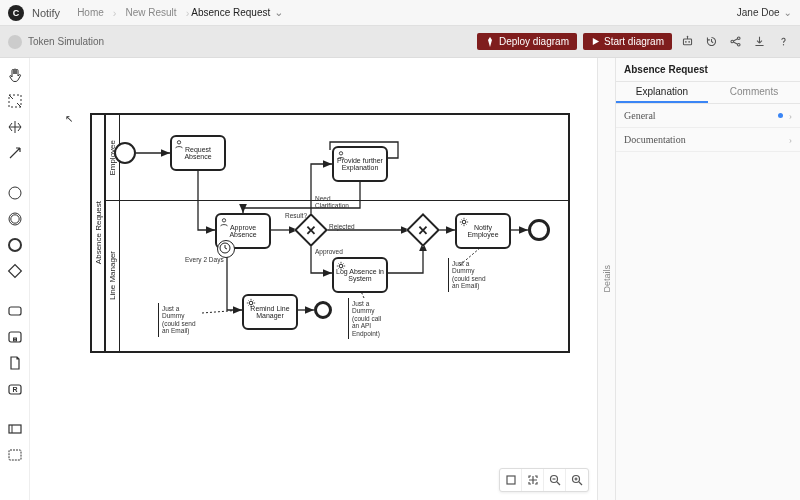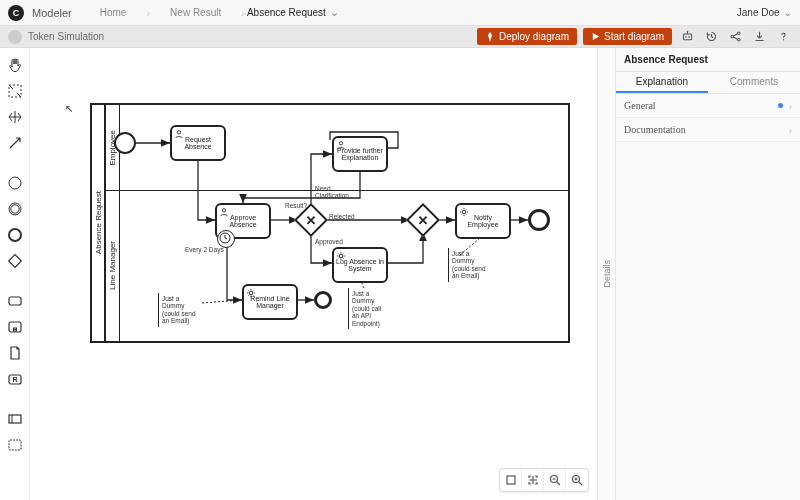--- a/index.html
+++ b/index.html
@@ -1,32 +1,32 @@
 <!DOCTYPE html>
 <html><head>
 <meta charset="utf-8">
 <style>
   * { box-sizing: border-box; margin: 0; padding: 0; }
   body { font-family: -apple-system, BlinkMacSystemFont, "Segoe UI", Arial, sans-serif; font-size: 11px; color: #222; background: #fff; width: 800px; height: 500px; overflow: hidden; display: flex; flex-direction: column; }
   
   .topbar { height: 26px; background: #f7f7f7; border-bottom: 1px solid #e0e0e0; display: flex; align-items: center; padding: 0 8px; }
   .logo { width: 16px; height: 16px; background: #222; color: #fff; border-radius: 50%; font-size: 9px; font-weight: bold; display: flex; align-items: center; justify-content: center; margin-right: 8px; }
   .brand { font-size: 11px; color: #555; margin-right: 10px; }
-  .crumb { color: #888; font-size: 10px; margin: 0 18px; }
+  .crumb { color: #888; font-size: 10px; margin: 0 7px; }
   .crumb-sep { color: #ccc; margin: 0 2px; }
   .crumb-active { color: #222; font-size: 10px; }
   .chev { margin-left: 4px; color: #888; }
   .topbar-spacer { flex: 1; }
   .user { font-size: 10px; color: #333; display: flex; align-items: center; }
   
-  .simbar { height: 22px; background: #e8e8e8; border-bottom: 1px solid #ddd; display: flex; align-items: center; padding: 0 8px; }
+  .simbar { height: 32px; background: #e8e8e8; border-bottom: 1px solid #ddd; display: flex; align-items: center; padding: 0 8px; }
   .sim-toggle { width: 14px; height: 14px; border-radius: 50%; background: #ccc; margin-right: 6px; }
   .sim-label { font-size: 10px; color: #666; }
   .simbar-spacer { flex: 1; }
-  .btn-blue { background: #c2410c; color: #fff; border: none; padding: 3px 8px; font-size: 10px; border-radius: 2px; margin-left: 6px; display: flex; align-items: center; cursor: pointer; }
+  .btn-blue { background: #7f1d1d; color: #fff; border: none; padding: 3px 8px; font-size: 10px; border-radius: 2px; margin-left: 6px; display: flex; align-items: center; cursor: pointer; }
   .btn-blue svg { margin-right: 4px; }
   .icon-btn { width: 18px; height: 18px; display: flex; align-items: center; justify-content: center; color: #555; margin-left: 6px; cursor: pointer; }
   
   .main { flex: 1; display: flex; overflow: hidden; }
   .palette { width: 30px; background: #fff; border-right: 1px solid #eee; display: flex; flex-direction: column; align-items: center; padding-top: 8px; gap: 8px; }
   .pal-item { width: 18px; height: 18px; display: flex; align-items: center; justify-content: center; color: #333; cursor: pointer; }
   .canvas-wrap { flex: 1; position: relative; background: #fff; }
   .canvas { position: absolute; inset: 0; }
   
   .side-tab { width: 18px; background: #fafafa; border-left: 1px solid #e5e5e5; display: flex; align-items: center; justify-content: center; }
@@ -57,21 +57,21 @@
   .gateway { position: absolute; width: 24px; height: 24px; border: 2px solid #222; background: #fff; transform: rotate(45deg); }
   .gateway-x { position: absolute; font-size: 13px; font-weight: bold; left: 50%; top: 50%; transform: translate(-50%,-50%) rotate(-45deg); }
   .annotation { position: absolute; font-size: 6.5px; color: #333; border-left: 1.5px solid #222; padding: 2px 3px; line-height: 1.15; }
   .label { position: absolute; font-size: 6.5px; color: #333; }
 </style>
 </head>
 <body>
 
 <div class="topbar">
   <div class="logo">C</div>
-  <div class="brand">Modeler</div>
+  <div class="brand">Notify</div>
   <span class="crumb">Home</span>
   <span class="crumb-sep">›</span>
   <span class="crumb">New Result</span>
   <span class="crumb-sep">›</span>
   <span class="crumb-active">Absence Request</span>
   <span class="chev">⌄</span>
   <div class="topbar-spacer"></div>
   <div class="user">
     <span>Jane Doe</span>
     <span class="chev">⌄</span>

